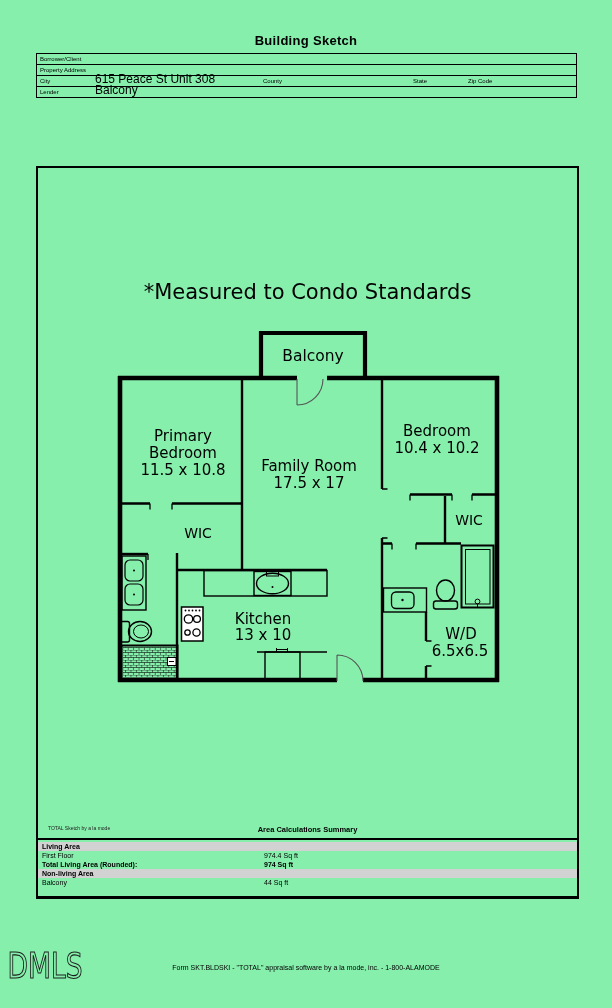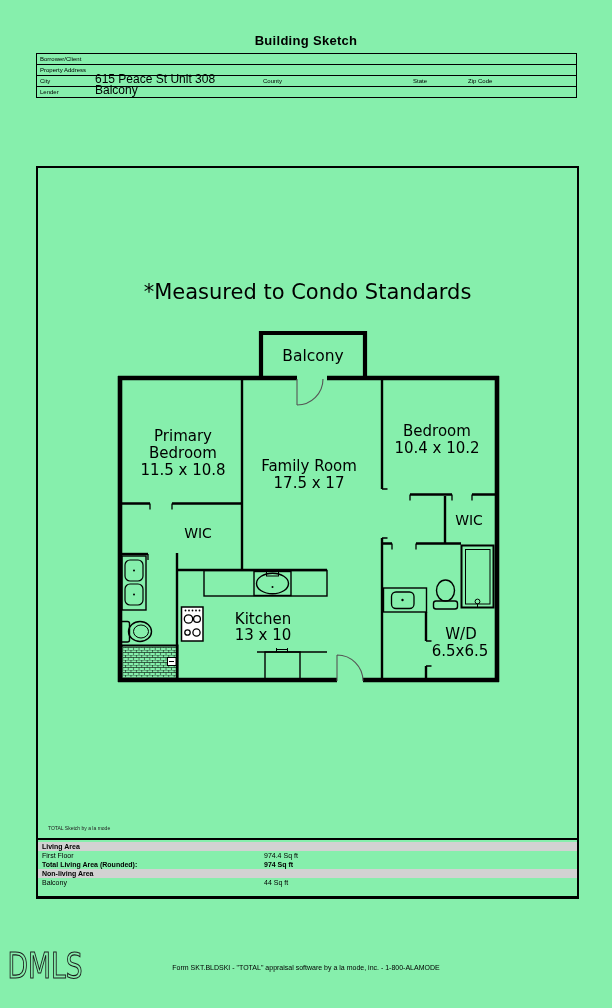--- a/index.html
+++ b/index.html
@@ -54,20 +54,21 @@
     </div>
     <div class="hdr-row">
       <span class="flabel" style="left:3px">Lender</span>
     </div>
   </div>
 
   <div class="sketch-box">
     <div class="note">*Measured to Condo Standards</div>
     <div class="divider"></div>
     <div class="branding">TOTAL Sketch by a la mode</div>
+    <div class="sum-title">Area Calculations Summary</div>
     <div class="summary">
       <div class="sum-row hdr-band">
         <span class="lbl">Living Area</span>
       </div>
       <div class="sum-row">
         <span class="lbl">First Floor</span>
         <span class="val">974.4 Sq ft</span>
       </div>
       <div class="sum-row bold">
         <span class="lbl">Total Living Area (Rounded):</span>

